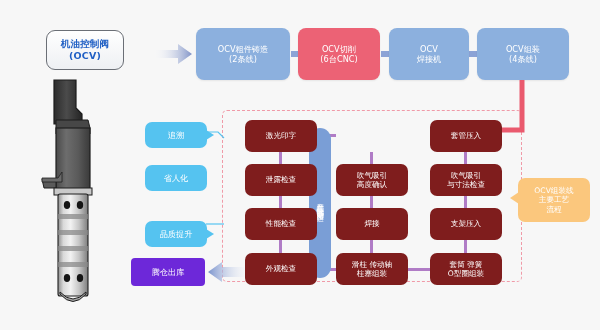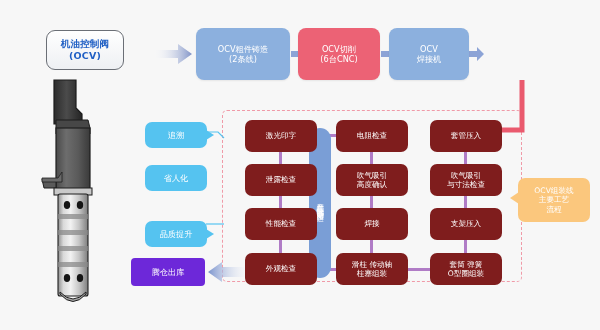--- a/index.html
+++ b/index.html
@@ -211,20 +211,22 @@
   <svg class="garrow" style="left:469px;top:47px;" width="16" height="14">
     <path d="M0 4 L8 4 L8 0 L15 7 L8 14 L8 10 L0 10 Z" fill="#8ca3d6"></path>
   </svg>
 
   <div id="flow1" class="box flow blue">OCV粗件铸造
 (2条线)</div>
   <div id="flow2" class="box flow red">OCV切削
 (6台CNC)</div>
   <div id="flow3" class="box flow blue">OCV
 焊接机</div>
+  <div id="flow4" class="box flow blue">OCV组装
+(4条线)</div>
 
   <svg class="garrow" style="left:460px;top:80px;" width="70" height="60">
     <path d="M62 0 L62 50 L14 50" stroke="#ea5a6e" stroke-width="5" fill="none"></path>
     <path d="M16 42 L4 50 L16 58 Z" fill="#ea5a6e"></path>
   </svg>
 
   <div id="c1" class="box callout">
     <span>追溯</span>
     <span class="tail"></span>
   </div>
@@ -273,21 +275,20 @@
 
   <div class="conn h" style="left:328px;top:268px;width:8px;"></div>
 
   <div id="vbar" class="box">产品在工位间的移动和搬运</div>
 
   <div class="box proc col1 r1">激光印字</div>
   <div class="box proc col1 r2">泄露检查</div>
   <div class="box proc col1 r3">性能检查</div>
   <div class="box proc col1 r4">外观检查</div>
 
-  <div class="box proc col2 r1">电阻检查</div>
   <div class="box proc col2 r2">吹气吸引
 高度确认</div>
   <div class="box proc col2 r3">焊接</div>
   <div class="box proc col2 r4">滑柱 传动轴
 柱塞组装</div>
 
   <div class="box proc col3 r1">套管压入</div>
   <div class="box proc col3 r2">吹气吸引
 与寸法检查</div>
   <div class="box proc col3 r3">支架压入</div>

